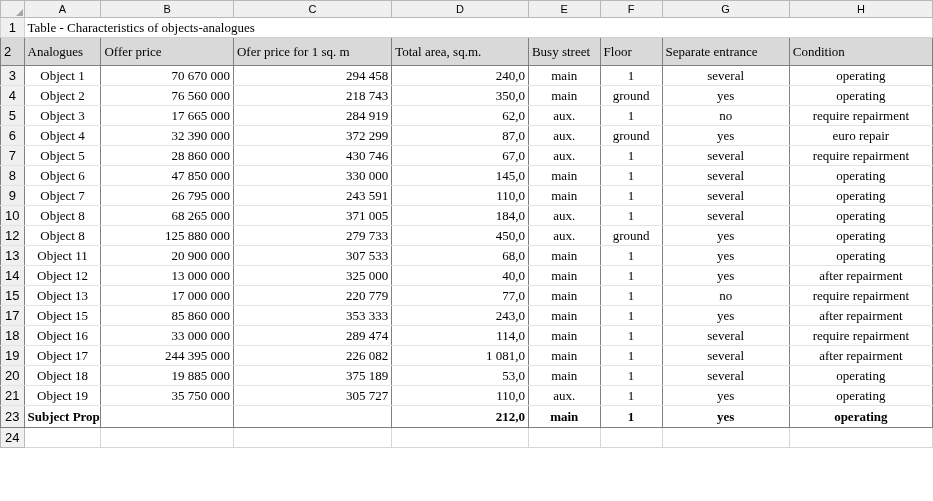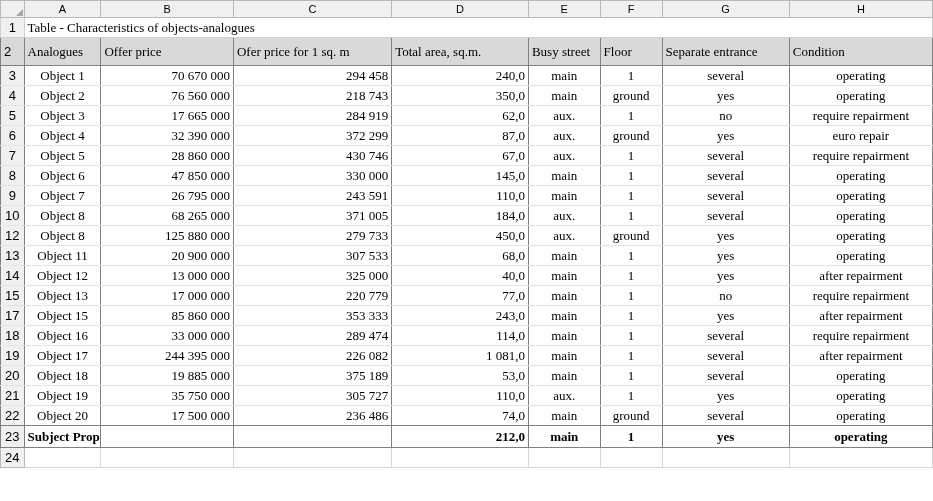--- a/index.html
+++ b/index.html
@@ -349,31 +349,20 @@
         <td class="rowhead">21</td>
         <td class="lft">Object 19</td>
         <td class="num">35 750 000</td>
         <td class="num">305 727</td>
         <td class="num">110,0</td>
         <td class="ctr">aux.</td>
         <td class="ctr">1</td>
         <td class="ctr">yes</td>
         <td class="ctr">operating</td>
       </tr>
-      <tr class="databody lastdata">
-        <td class="rowhead">22</td>
-        <td class="lft">Object 20</td>
-        <td class="num">17 500 000</td>
-        <td class="num">236 486</td>
-        <td class="num">74,0</td>
-        <td class="ctr">main</td>
-        <td class="ctr">ground</td>
-        <td class="ctr">several</td>
-        <td class="ctr">operating</td>
-      </tr>
 
       <tr class="subject">
         <td class="rowhead">23</td>
         <td class="lft">Subject Property</td>
         <td class="num"></td>
         <td class="num"></td>
         <td class="num">212,0</td>
         <td class="ctr">main</td>
         <td class="ctr">1</td>
         <td class="ctr">yes</td>

